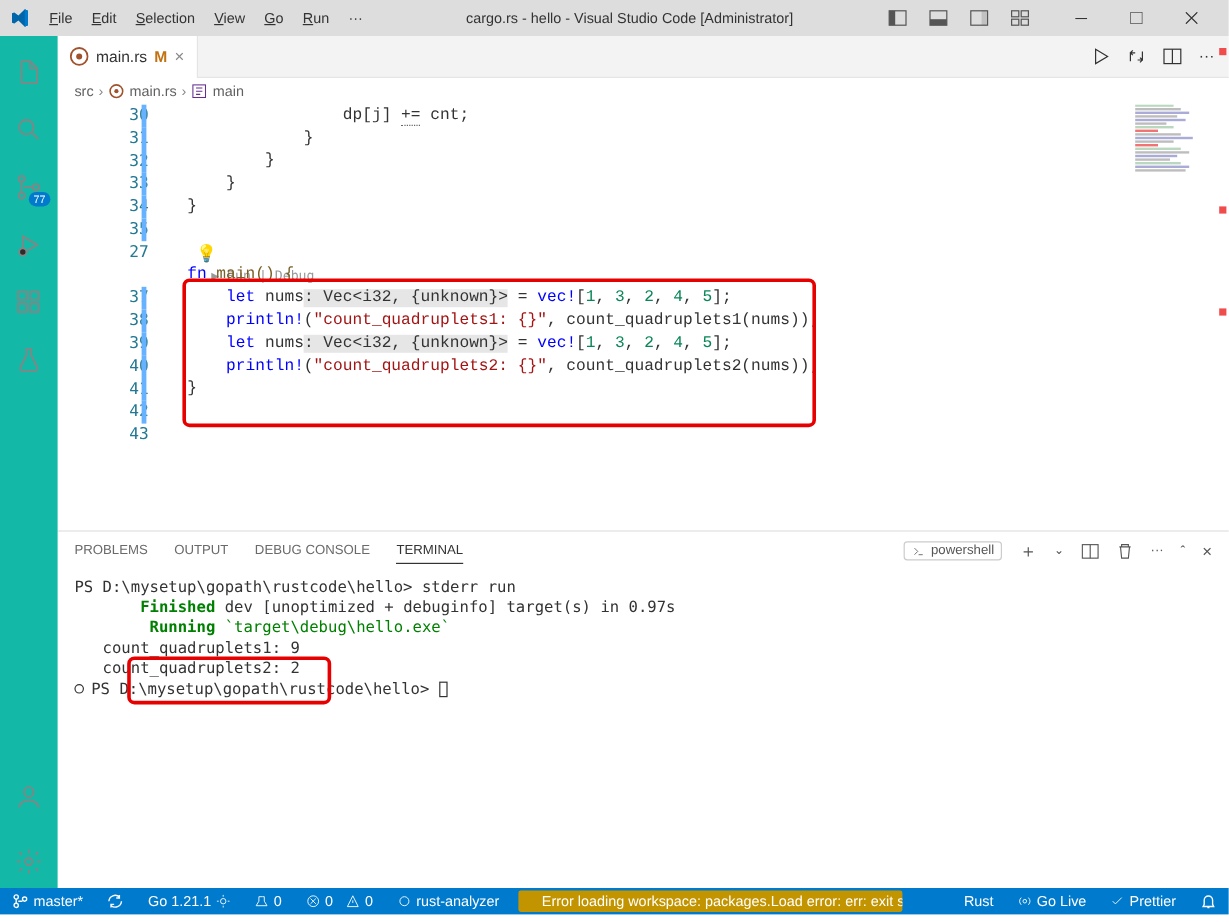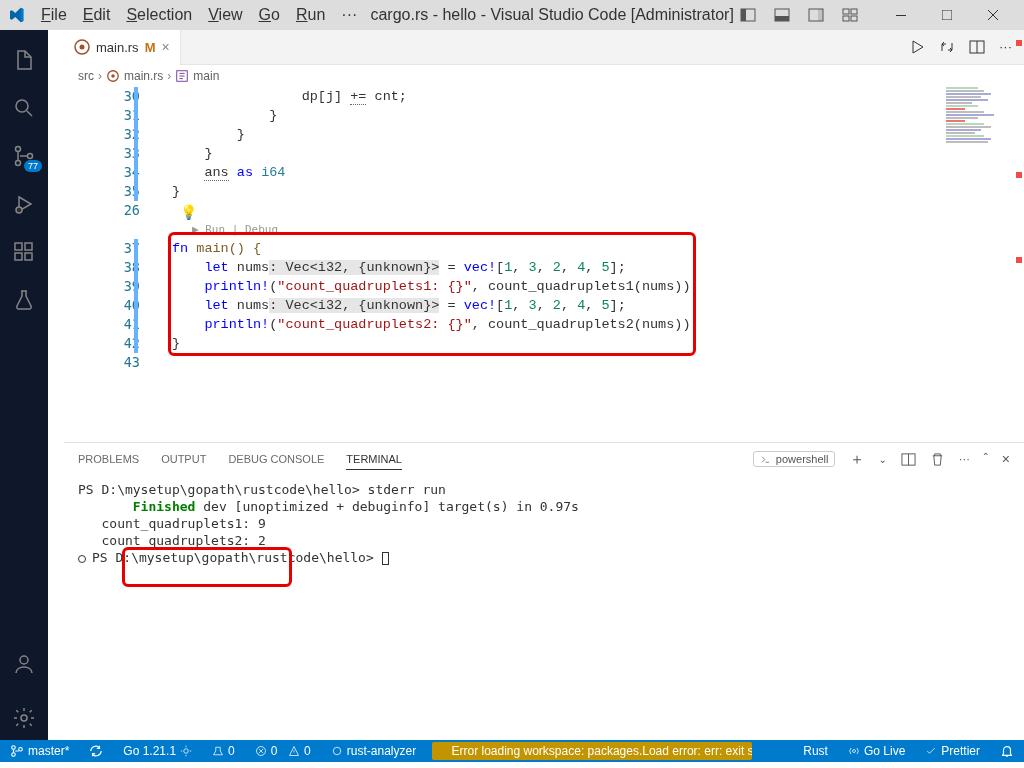--- a/index.html
+++ b/index.html
@@ -1,33 +1,33 @@
 <!DOCTYPE html>
 <html><head>
 <meta charset="utf-8">
 <style>
 * { box-sizing: border-box; margin: 0; padding: 0; }
 body { font-family: "Segoe UI", sans-serif; font-size: 13px; color: #333; background: #fff; width: 1024px; height: 768px; overflow: hidden; position: relative; }
-.titlebar { height: 30px; background: #dddddd; display: flex; align-items: center; padding: 0 8px; font-size: 16px; color: #333; }
+.titlebar { height: 30px; background: #dddddd; display: flex; align-items: center; padding: 0 8px; font-size: 12px; color: #333; }
 .titlebar .vscode-icon { width: 16px; height: 16px; margin-right: 10px; }
 .titlebar .menu { display: flex; gap: 2px; }
 .titlebar .menu span { padding: 4px 7px; cursor: default; }
 .titlebar .menu span u { text-decoration: underline; }
 .titlebar .title { flex: 1; text-align: center; color: #333; }
 .titlebar .layout-icons { display: flex; gap: 18px; margin-right: 20px; color: #555; }
 .titlebar .win-controls { display: flex; gap: 0; }
 .titlebar .win-controls .wc { width: 46px; height: 30px; display: flex; align-items: center; justify-content: center; color: #333; }
 
 .main-row { display: flex; height: 710px; }
-.activity-bar { width: 48px; background: #0f172a; display: flex; flex-direction: column; align-items: center; padding-top: 8px; gap: 4px; position: relative; }
+.activity-bar { width: 48px; background: #14b8a6; display: flex; flex-direction: column; align-items: center; padding-top: 8px; gap: 4px; position: relative; }
 .activity-bar .ab-icon { width: 48px; height: 44px; display: flex; align-items: center; justify-content: center; color: #858585; position: relative; }
 .activity-bar .badge { position: absolute; bottom: 6px; right: 6px; background: #007acc; color: #fff; border-radius: 8px; font-size: 9px; padding: 1px 4px; min-width: 14px; text-align: center; }
 .activity-bar .bottom { margin-top: auto; margin-bottom: 6px; }
 
-.editor-area { flex: 1; display: flex; flex-direction: column; background: #fff; margin-left: 16px; }
+.editor-area { flex: 1; display: flex; flex-direction: column; background: #fff; }
 .tabs-row { height: 35px; background: #f3f3f3; display: flex; align-items: center; border-bottom: 1px solid #e5e5e5; }
 .tab { height: 35px; display: flex; align-items: center; padding: 0 10px; background: #fff; border-right: 1px solid #e5e5e5; gap: 6px; font-size: 13px; }
 .tab .modified { color: #c27212; font-weight: bold; }
 .tab .close { color: #888; font-size: 14px; }
 .tabs-row .spacer { flex: 1; }
 .tabs-row .actions { display: flex; gap: 14px; padding-right: 12px; color: #555; }
 
 .breadcrumb { height: 22px; display: flex; align-items: center; padding: 0 14px; font-size: 12px; color: #616161; gap: 4px; }
 .breadcrumb .chev { color: #888; }
 
@@ -234,38 +234,37 @@
     </div>
 
     <div class="code-block">
       <div class="gutter">
         <div class="ln"><span>30</span><span class="gutter-bar blue"></span></div>
         <div class="ln"><span>31</span><span class="gutter-bar blue"></span></div>
         <div class="ln"><span>32</span><span class="gutter-bar blue"></span></div>
         <div class="ln"><span>33</span><span class="gutter-bar blue"></span></div>
         <div class="ln"><span>34</span><span class="gutter-bar blue"></span></div>
         <div class="ln"><span>35</span><span class="gutter-bar blue"></span></div>
-        <div class="ln"><span>26</span></div>
+        <div class="ln"><span>27</span></div>
         <div class="ln" style="height:19px"></div>
         <div class="ln"><span>37</span><span class="gutter-bar blue"></span></div>
         <div class="ln"><span>38</span><span class="gutter-bar blue"></span></div>
         <div class="ln"><span>39</span><span class="gutter-bar blue"></span></div>
         <div class="ln"><span>40</span><span class="gutter-bar blue"></span></div>
         <div class="ln"><span>41</span><span class="gutter-bar blue"></span></div>
         <div class="ln"><span>42</span><span class="gutter-bar blue"></span></div>
         <div class="ln"><span>43</span></div>
       </div>
       <span class="lightbulb">💡</span>
       <div class="codelens">▶ Run | Debug</div>
       <div class="code-lines">
         <div class="cl">                <span>dp[j] </span><span class="undersq">+=</span><span> cnt;</span></div>
         <div class="cl">            <span>}</span></div>
         <div class="cl">        <span>}</span></div>
         <div class="cl">    <span>}</span></div>
-        <div class="cl">    <span class="undersq">ans</span><span class="kw"> as </span><span class="ty">i64</span></div>
         <div class="cl"><span>}</span></div>
         <div class="cl"><span></span></div>
         <div class="cl" style="height:19px"></div>
         <div class="cl"><span class="kw">fn</span><span class="fn"> main() {</span></div>
         <div class="cl">    <span class="kw">let</span><span> nums</span><span class="gray">: Vec&lt;i32, {unknown}&gt;</span><span> = </span><span class="mac">vec!</span><span>[</span><span class="num">1</span><span>, </span><span class="num">3</span><span>, </span><span class="num">2</span><span>, </span><span class="num">4</span><span>, </span><span class="num">5</span><span>];</span></div>
         <div class="cl">    <span class="mac">println!</span><span>(</span><span class="str">"count_quadruplets1: {}"</span><span>, count_quadruplets1(nums));</span></div>
         <div class="cl">    <span class="kw">let</span><span> nums</span><span class="gray">: Vec&lt;i32, {unknown}&gt;</span><span> = </span><span class="mac">vec!</span><span>[</span><span class="num">1</span><span>, </span><span class="num">3</span><span>, </span><span class="num">2</span><span>, </span><span class="num">4</span><span>, </span><span class="num">5</span><span>];</span></div>
         <div class="cl">    <span class="mac">println!</span><span>(</span><span class="str">"count_quadruplets2: {}"</span><span>, count_quadruplets2(nums));</span></div>
         <div class="cl"><span>}</span></div>
         <div class="cl"><span></span></div>
@@ -318,20 +317,21 @@
               <path d="M3 4h10M5 4V2h6v2M4 4l1 10h6l1-10"></path>
             </svg>
           <span>···</span>
           <span style="font-size:12px;">ˆ</span>
           <span style="font-size:14px;">×</span>
         </div>
       </div>
       <div class="term">
         <div><span>PS D:\mysetup\gopath\rustcode\hello&gt; </span><span>stderr run</span></div>
         <div>&nbsp;&nbsp;&nbsp;&nbsp;&nbsp;&nbsp;&nbsp;<span class="green">Finished</span><span> dev [unoptimized + debuginfo] target(s) in 0.97s</span></div>
+        <div>&nbsp;&nbsp;&nbsp;&nbsp;&nbsp;&nbsp;&nbsp;&nbsp;<span class="green">Running</span><span class="greenw"> `target\debug\hello.exe`</span></div>
         <div>&nbsp;&nbsp;&nbsp;<span>count_quadruplets1: 9</span></div>
         <div>&nbsp;&nbsp;&nbsp;<span>count_quadruplets2: 2</span></div>
         <div><span class="dot-hollow"></span><span>PS D:\mysetup\gopath\rustcode\hello&gt; </span><span style="border:1px solid #333;display:inline-block;width:7px;height:13px;vertical-align:middle"></span></div>
         <div class="red-box-2"></div>
       </div>
       <div class="term-scroll">
         <div class="red-mark" style="top:8px"></div>
         <div class="red-mark" style="top:140px"></div>
         <div class="red-mark" style="top:225px"></div>
       </div>

